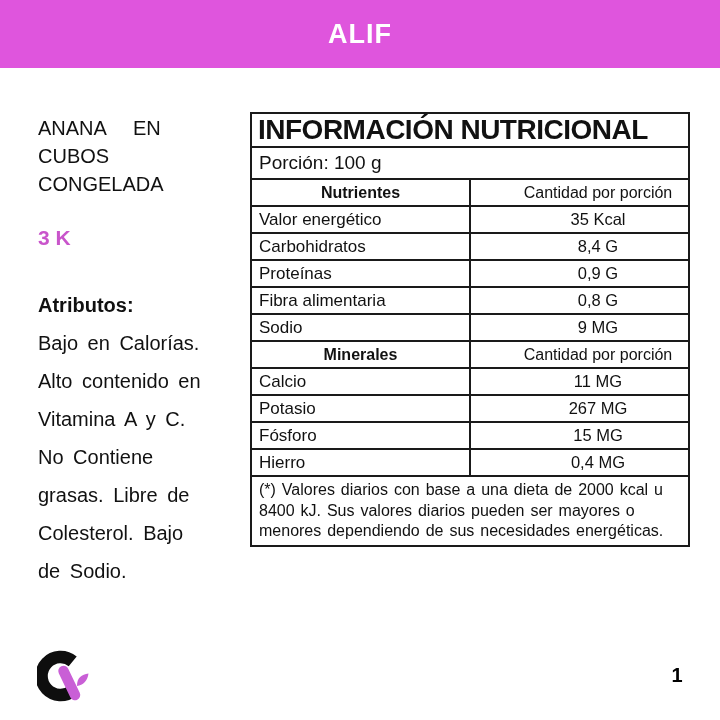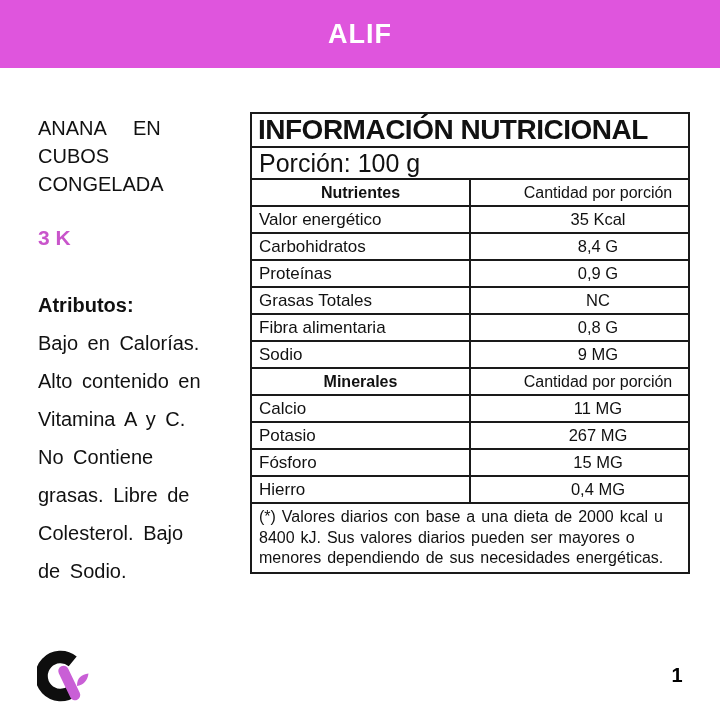--- a/index.html
+++ b/index.html
@@ -49,21 +49,21 @@
     vertical-align:middle;
     overflow:hidden;
   }
   td.c1{width:231px;}
   td.c2{width:209px;padding-left:37px;}
   .title-cell{
     height:34px;font-size:28px;font-weight:bold;letter-spacing:-0.5px;
     padding:0 6px;white-space:nowrap;
   }
   .portion-cell{
-    height:32px;font-size:25px;padding:0 7px;
+    height:32px;font-size:19px;padding:0 7px;
   }
   td.sec{height:27px;font-size:16px;font-weight:bold;text-align:center;}
   td.amt{height:27px;font-size:16px;text-align:center;}
   td.label{height:27px;font-size:17px;text-align:left;padding:0 7px;}
   td.value{height:27px;font-size:16.5px;text-align:center;}
   .footnote-cell{
     height:64px;font-size:16px;line-height:20.5px;
     padding:3px 7px;white-space:pre-wrap;word-spacing:1.5px;
   }
   .logo{position:absolute;left:37px;top:648px;width:56px;height:58px;}
@@ -115,24 +115,20 @@
         </tr>
         <tr>
           <td class="c1 label">Carbohidratos</td>
           <td class="c2 value">8,4 G</td>
         </tr>
         <tr>
           <td class="c1 label">Proteínas</td>
           <td class="c2 value">0,9 G</td>
         </tr>
         <tr>
-          <td class="c1 label">Grasas Totales</td>
-          <td class="c2 value">NC</td>
-        </tr>
-        <tr>
           <td class="c1 label">Fibra alimentaria</td>
           <td class="c2 value">0,8 G</td>
         </tr>
         <tr>
           <td class="c1 label">Sodio</td>
           <td class="c2 value">9 MG</td>
         </tr>
         <tr>
           <td class="c1 sec">Minerales</td>
           <td class="c2 amt">Cantidad por porción</td>

